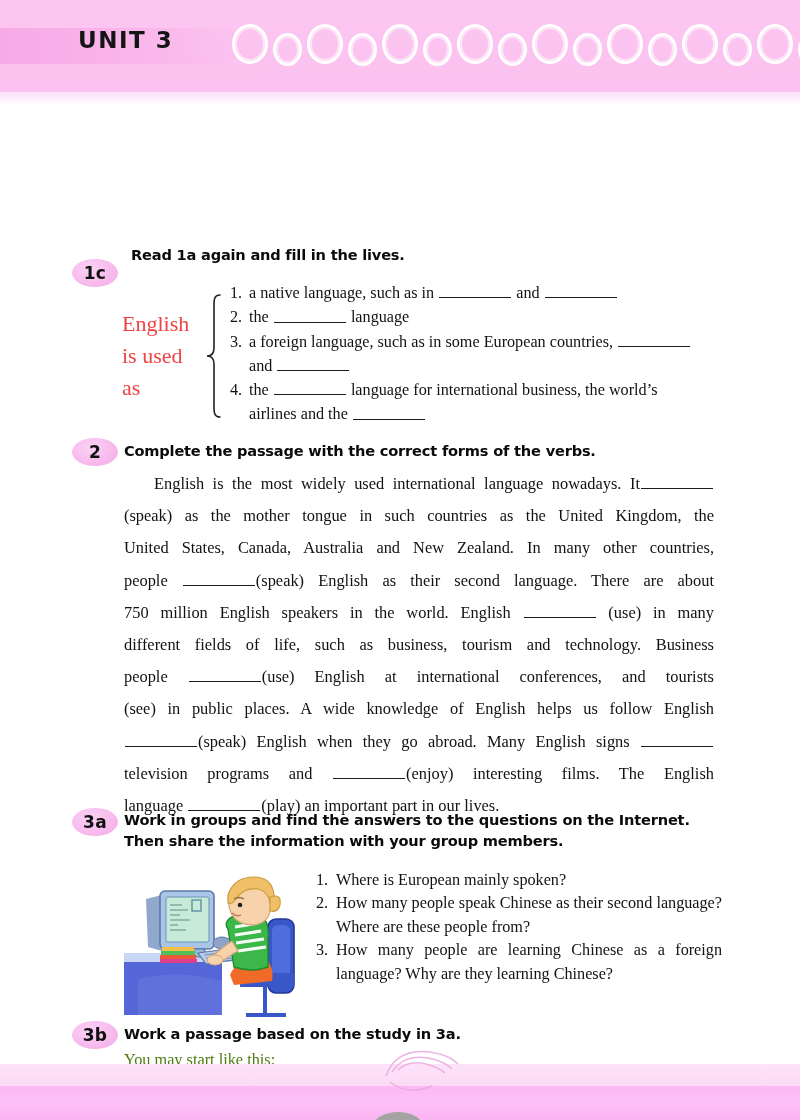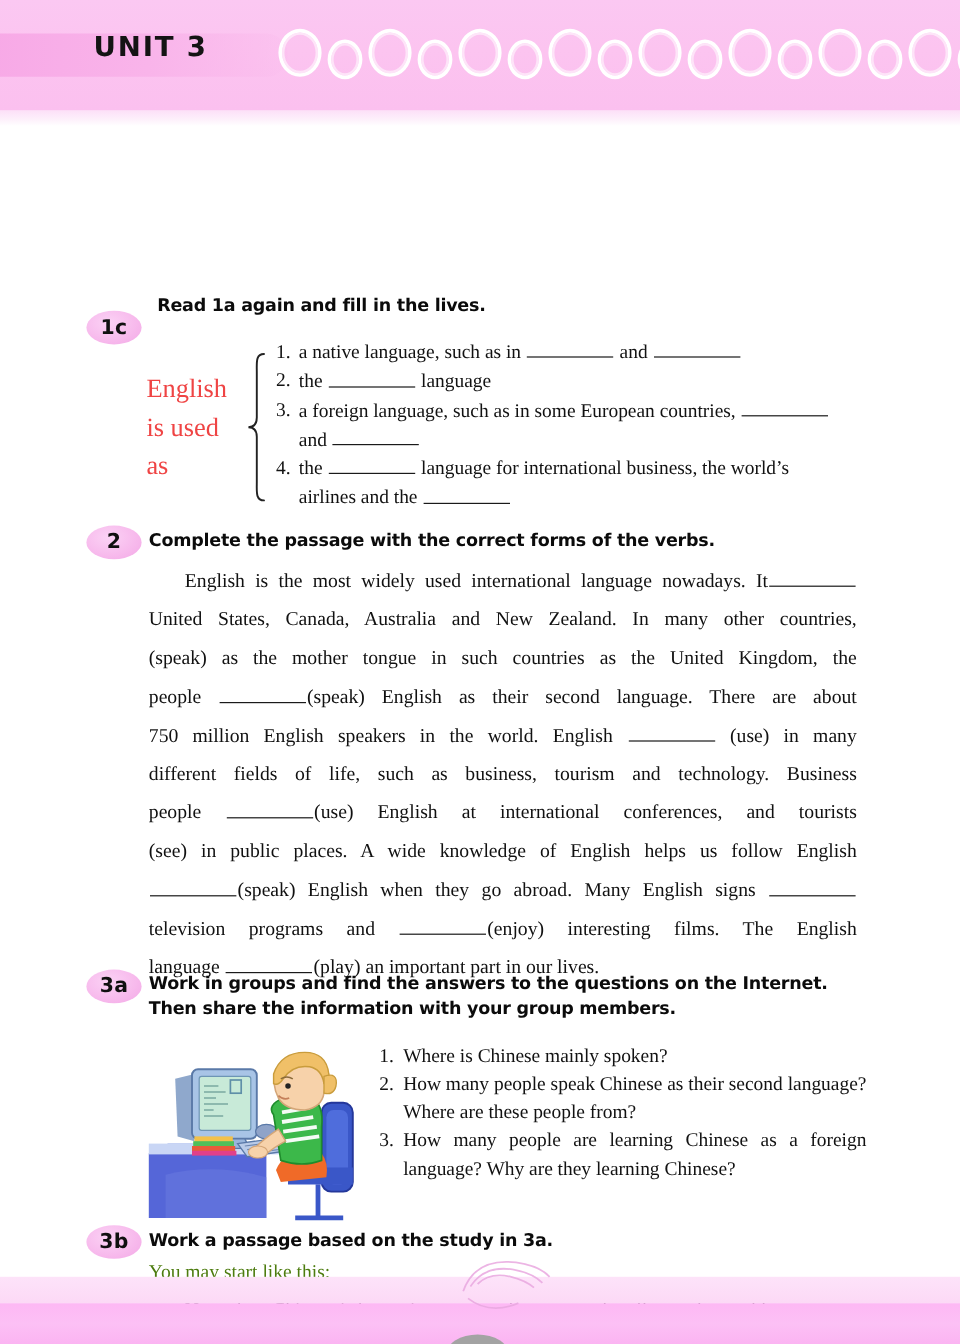--- a/index.html
+++ b/index.html
@@ -325,22 +325,22 @@
           <div class="bi-cont">airlines and the <span class="blank b-md"></span></div>
         </div>
     </div>
   </div>
 
   <div class="section" id="sec-2">
     <div class="badge">2</div>
     <div class="heading">Complete the passage with the correct forms of the verbs.</div>
     <div class="passage" id="passage-2">
         <div style="text-align: justify; text-align-last: justify;"><span class="indent"></span>English is the most widely used international language nowadays. It<span class="blank b-md"></span></div>
+        <div style="text-align: justify; text-align-last: justify;">(speak) as the mother tongue in such countries as the United Kingdom, the</div>
         <div style="text-align: justify; text-align-last: justify;">United States, Canada, Australia and New Zealand. In many other countries,</div>
-        <div style="text-align: justify; text-align-last: justify;">(speak) as the mother tongue in such countries as the United Kingdom, the</div>
         <div style="text-align: justify; text-align-last: justify;">people <span class="blank b-md"></span>(speak) English as their second language. There are about</div>
         <div style="text-align: justify; text-align-last: justify;">750 million English speakers in the world. English <span class="blank b-md"></span> (use) in many</div>
         <div style="text-align: justify; text-align-last: justify;">different fields of life, such as business, tourism and technology.  Business</div>
         <div style="text-align: justify; text-align-last: justify;">people <span class="blank b-md"></span>(use) English at international conferences, and tourists</div>
         <div style="text-align: justify; text-align-last: justify;">(see) in public places. A wide knowledge of English helps us follow English</div>
         <div style="text-align: justify; text-align-last: justify;"><span class="blank b-md"></span>(speak) English when they go abroad. Many English signs <span class="blank b-md"></span></div>
         <div style="text-align: justify; text-align-last: justify;">television programs and <span class="blank b-md"></span>(enjoy) interesting films. The English</div>
         <div style="text-align: left;">language <span class="blank b-md"></span>(play) an important part in our lives.</div>
       </div>
   </div>
@@ -411,21 +411,21 @@
         <path d="M110 26 Q116 8 136 8 Q154 8 156 26 Q158 34 152 34 Q150 22 140 20 Q126 18 118 30 Q114 36 110 34 Z" fill="#f0c068" stroke="#c99c3c" stroke-width="1.2"></path>
         <path d="M152 28 Q164 24 162 36 Q160 44 152 42 Z" fill="#f0c068" stroke="#c99c3c" stroke-width="1.1"></path>
         <circle cx="122" cy="36" r="2.3" fill="#222"></circle>
         <path d="M116 30 Q121 27 126 30" stroke="#8a6a3a" stroke-width="1.3" fill="none"></path>
         <path d="M114 44 Q118 48 123 46" stroke="#c4805a" stroke-width="1.4" fill="none"></path>
       </svg>
 
       <div class="q-list" id="q-list">
           <div class="q-item">
             <span class="q-num">1.</span>
-            <span class="q-txt nojust">Where is Chinese mainly spoken?</span>
+            <span class="q-txt nojust">Where is European mainly spoken?</span>
           </div>
           <div class="q-item">
             <span class="q-num">2.</span>
             <span class="q-txt">How many people speak Chinese as their second language? Where are these people from?</span>
           </div>
           <div class="q-item">
             <span class="q-num">3.</span>
             <span class="q-txt">How many people are learning Chinese as a foreign language? Why are they learning Chinese?</span>
           </div>
         </div>

